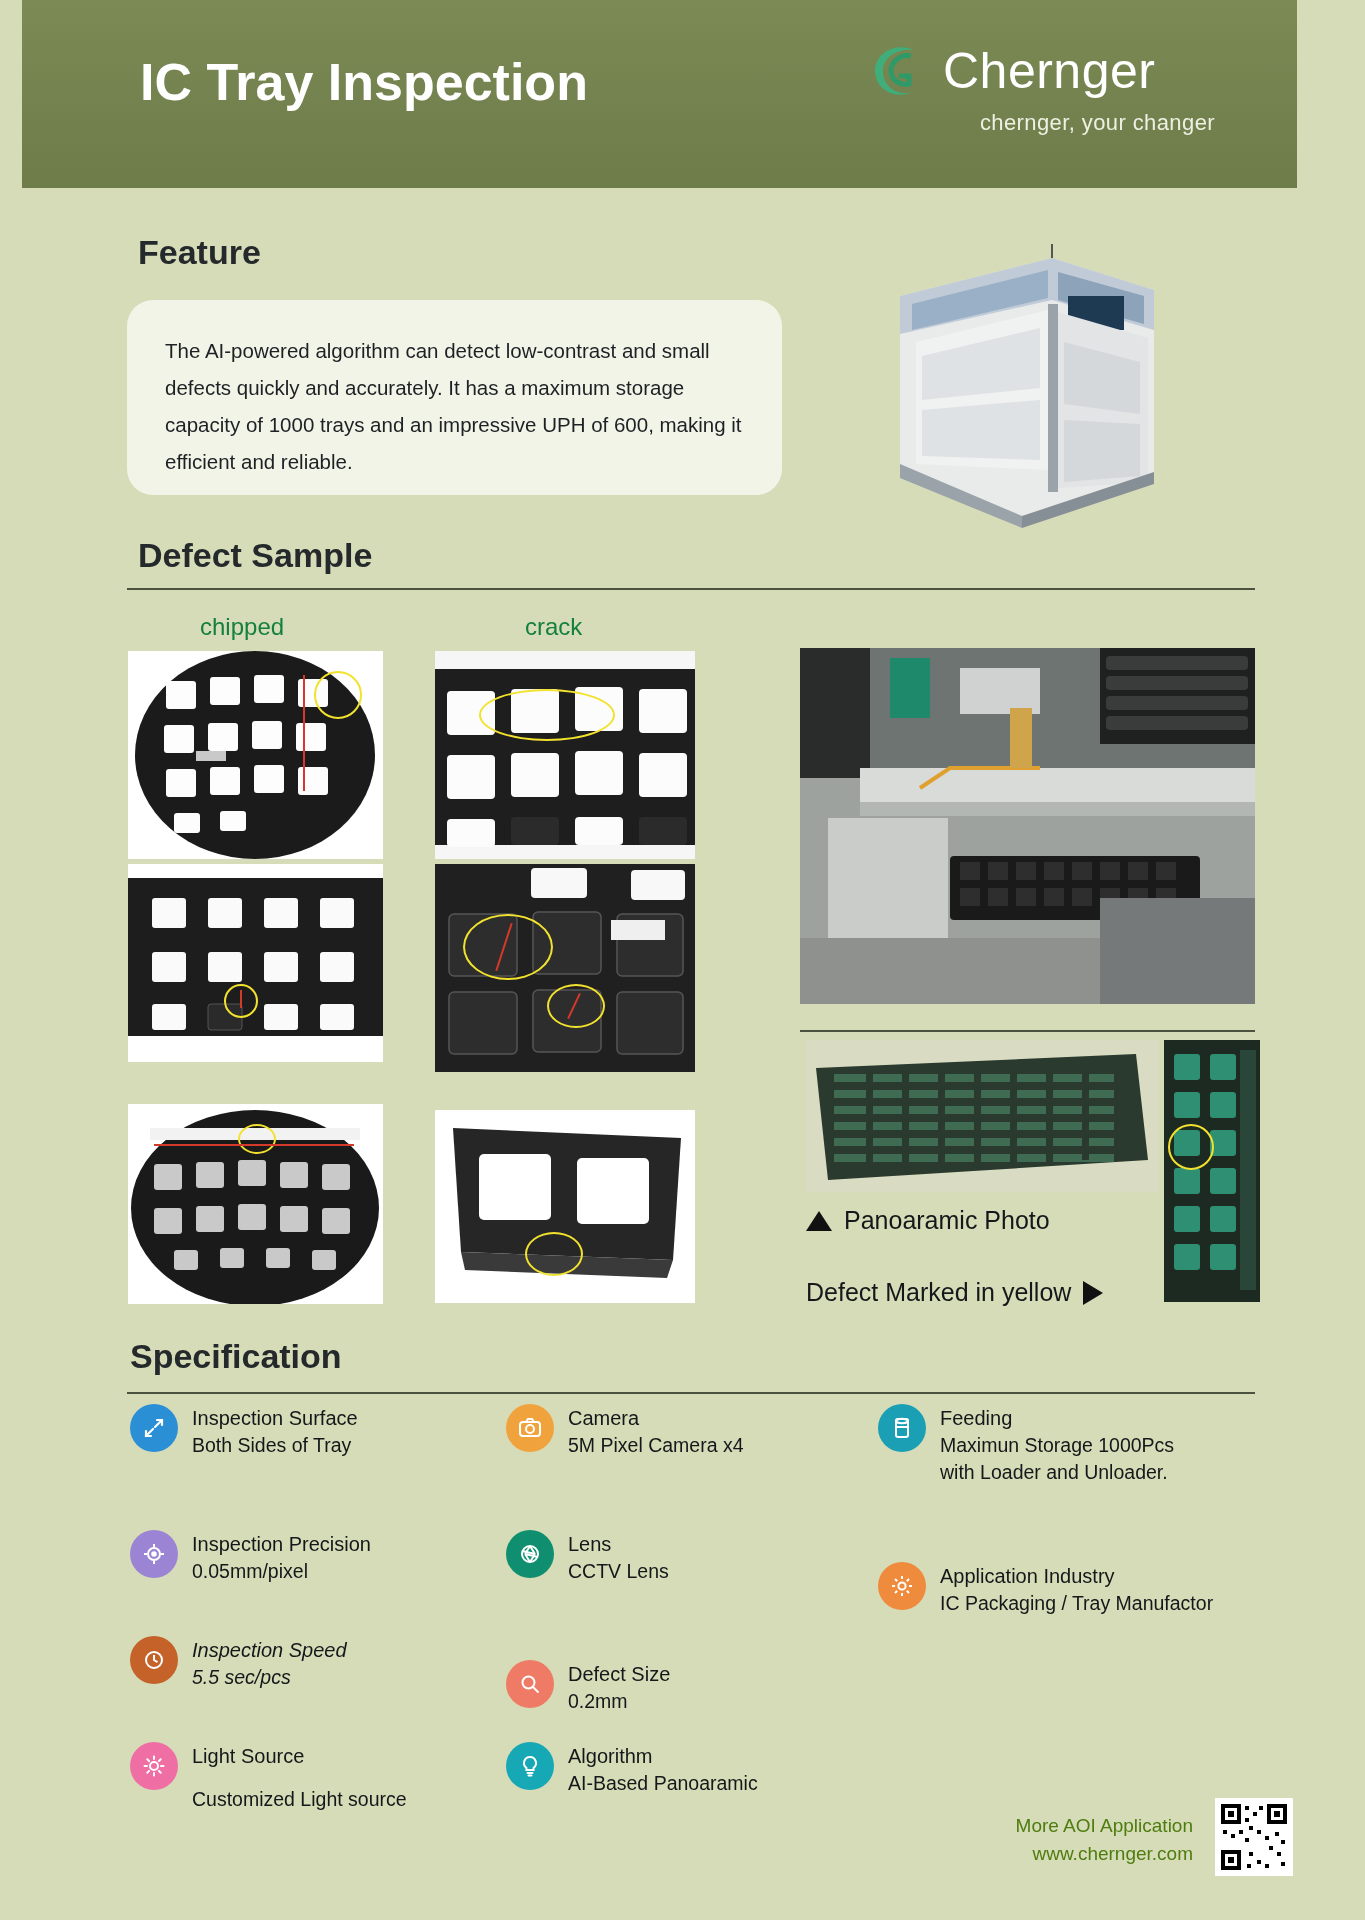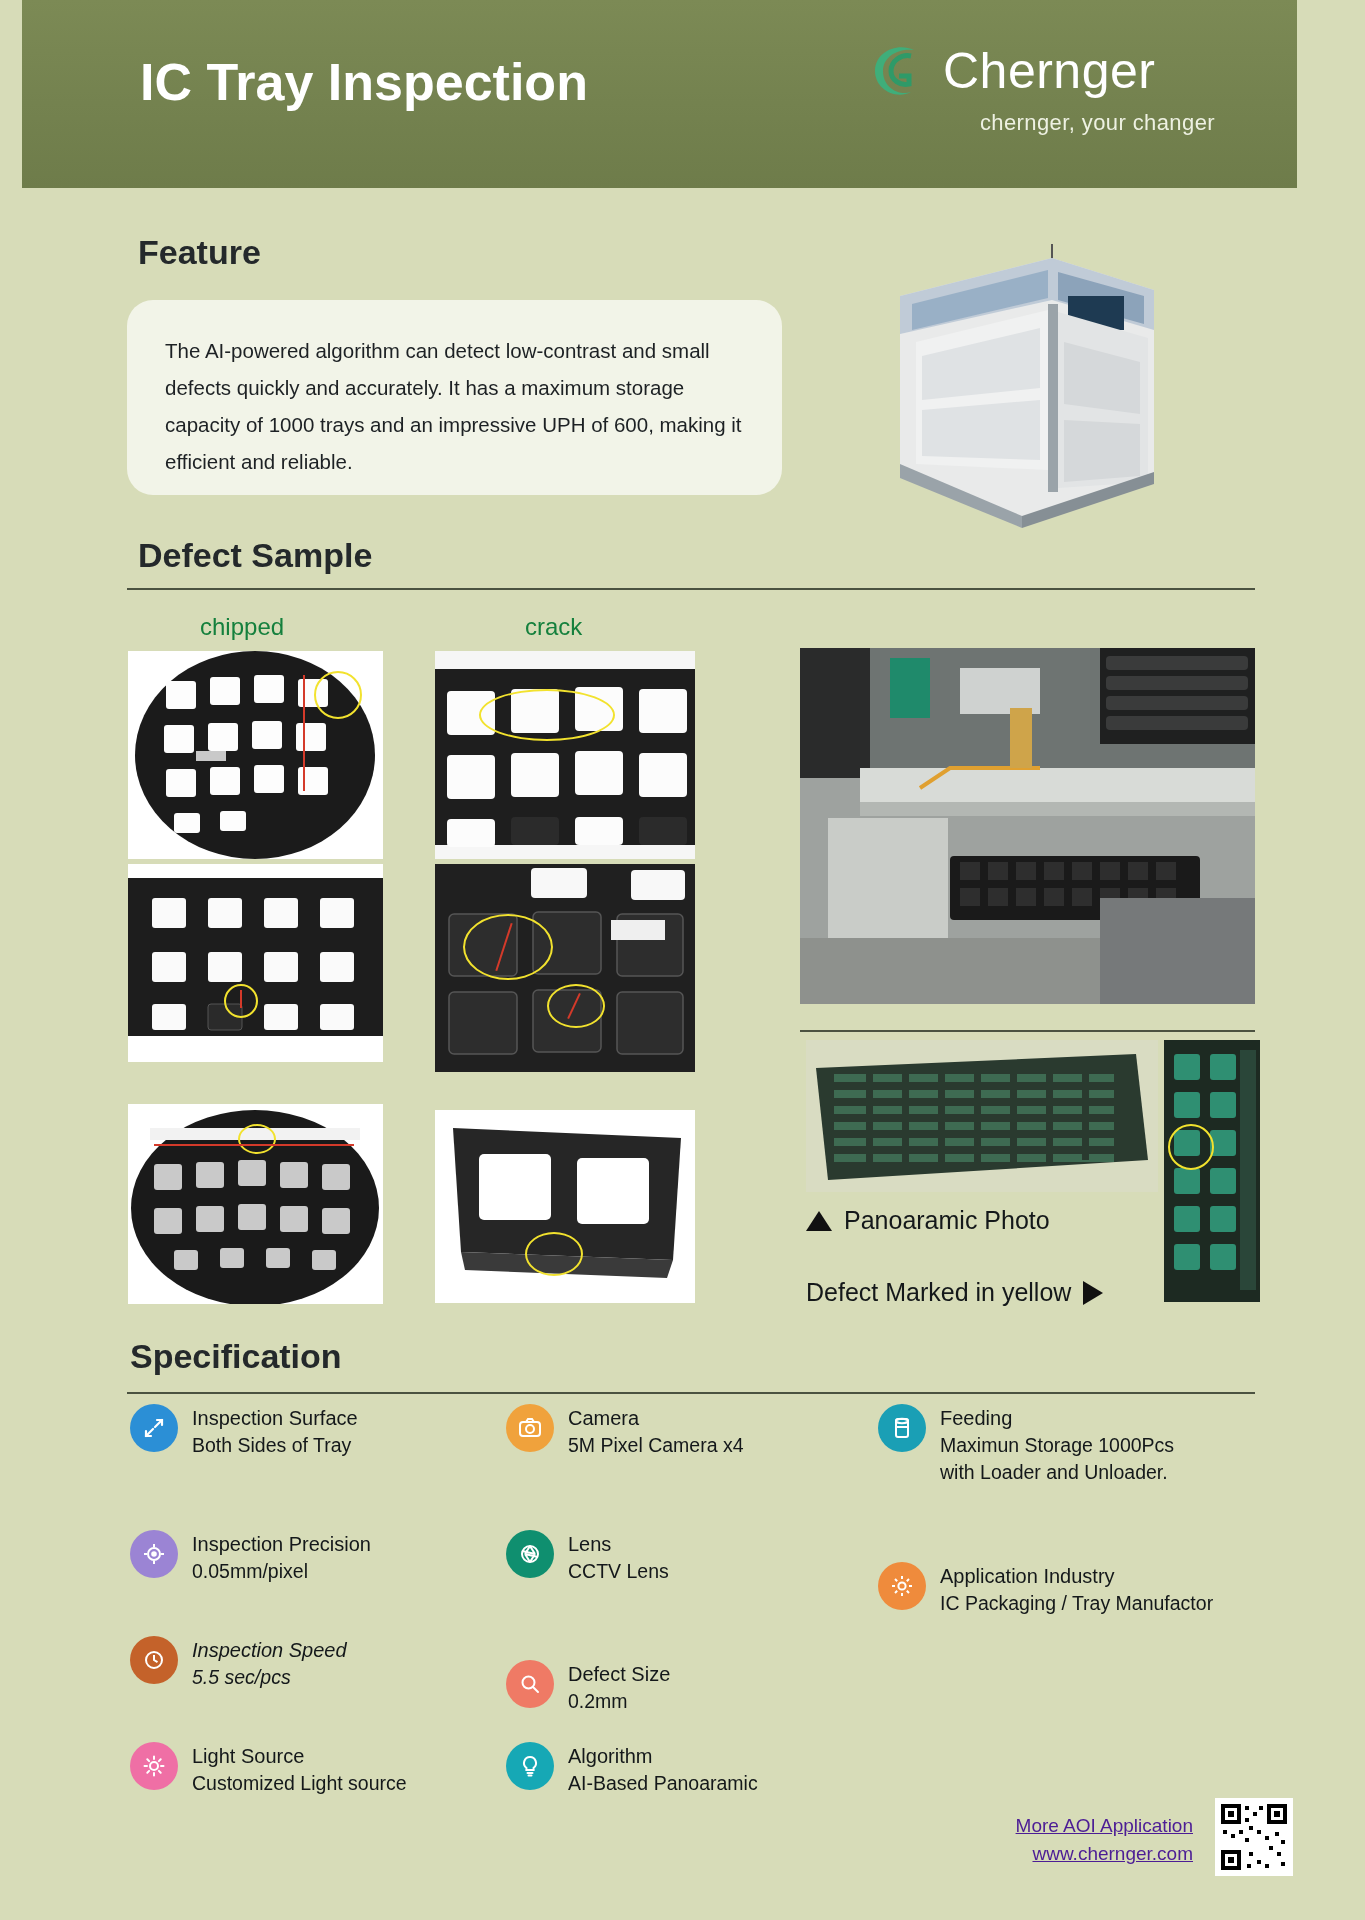--- a/index.html
+++ b/index.html
@@ -112,22 +112,21 @@
   .spec-txt { padding-top: 1px; }
   .spec-title { font-size: 20px; color: #14181a; line-height: 27px; }
   .spec-val { font-size: 19.5px; color: #14181a; line-height: 27px; }
 
   .footer-note {
     position: absolute;
     right: 172px; bottom: 52px;
     text-align: right;
     font-size: 19px;
     line-height: 28px;
-    color: #4c1d95;
-    text-decoration: underline;
+    color: #4d7c0f;
   }
   .qr {
     position: absolute;
     right: 72px; bottom: 44px;
     width: 78px; height: 78px;
     background: #fff;
     padding: 4px;
   }
   .panoramic-label {
     position: absolute;
@@ -555,21 +554,21 @@
 
 <div class="spec-item" style="left:130px; top:1742px; width:300px;">
   <span class="spec-icon" style="background:#ef6fa5;">
     <svg width="26" height="26" viewBox="0 0 26 26" fill="none" stroke="#fff" stroke-width="2" stroke-linecap="round">
       <circle cx="13" cy="13" r="4"></circle>
       <path d="M13 3.5 v2.5 M13 20 v2.5 M3.5 13 h2.5 M20 13 h2.5 M6.3 6.3 l1.8 1.8 M17.9 17.9 l1.8 1.8 M19.7 6.3 l-1.8 1.8 M8.1 17.9 l-1.8 1.8"></path>
     </svg>
   </span>
   <span class="spec-txt">
     <span class="spec-title" style="display:block;">Light Source</span>
-    <span class="spec-val" style="display:block; white-space:pre-line;">Customized Light source</span>
+    <span class="spec-val" style="display:block; white-space:pre-line;margin-top:16px;">Customized Light source</span>
   </span>
 </div>
 
 <div class="spec-item" style="left:506px; top:1742px; width:300px;">
   <span class="spec-icon" style="background:#16a8b5;">
     <svg width="26" height="26" viewBox="0 0 26 26" fill="none" stroke="#fff" stroke-width="2" stroke-linecap="round">
       <path d="M13 4 a6 6 0 0 1 3.6 10.8 V17 h-7.2 v-2.2 A6 6 0 0 1 13 4Z"></path>
         <path d="M10.5 20 h5 M11.5 22.5 h3"></path>
     </svg>
   </span>

